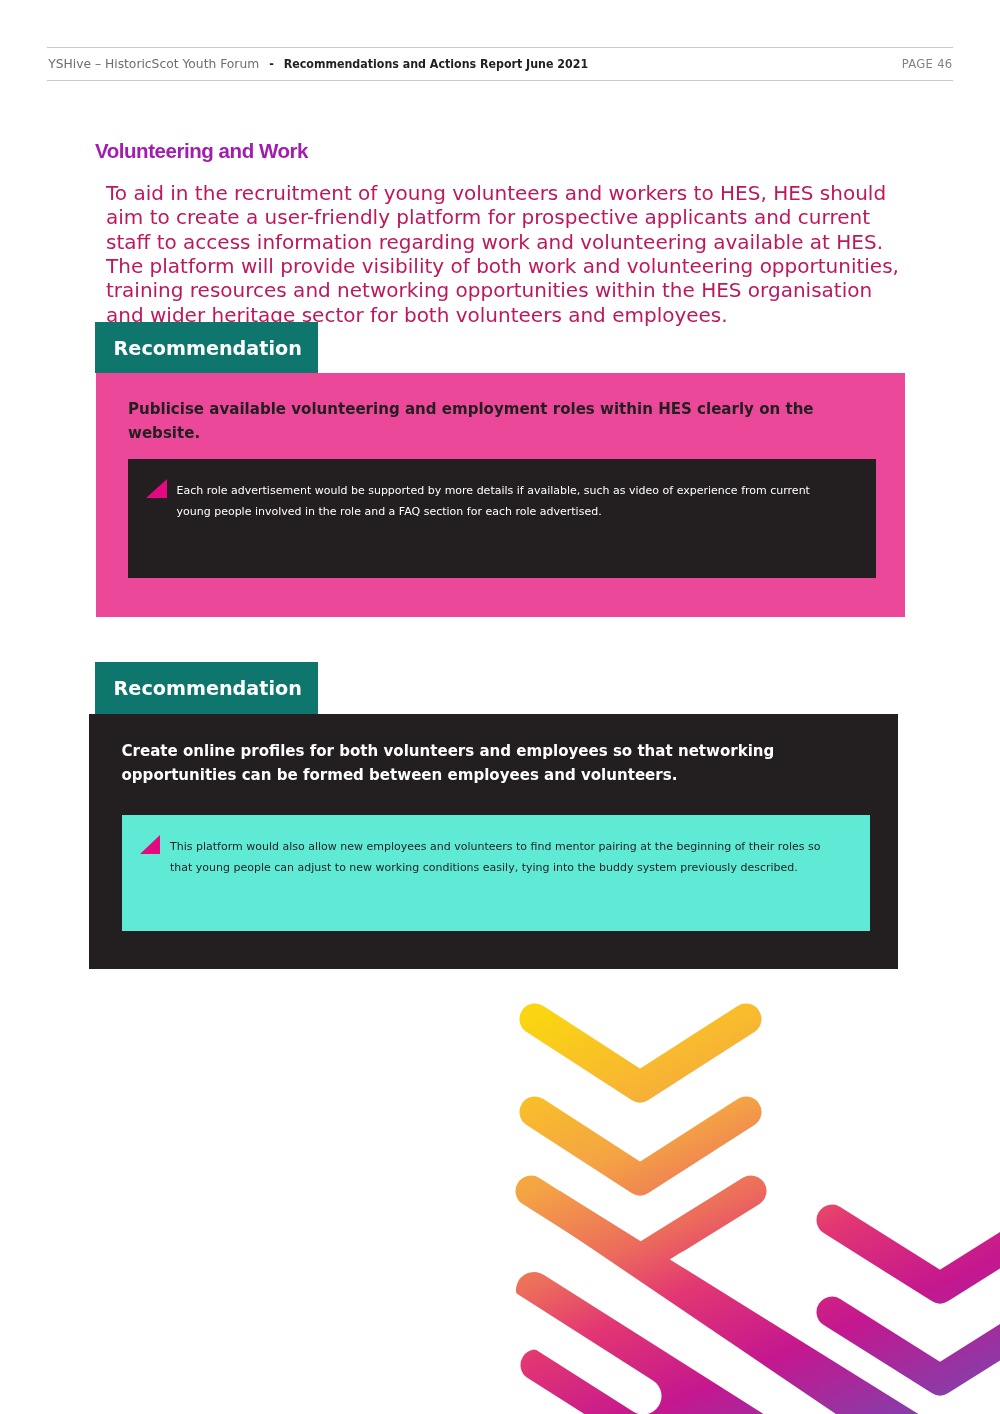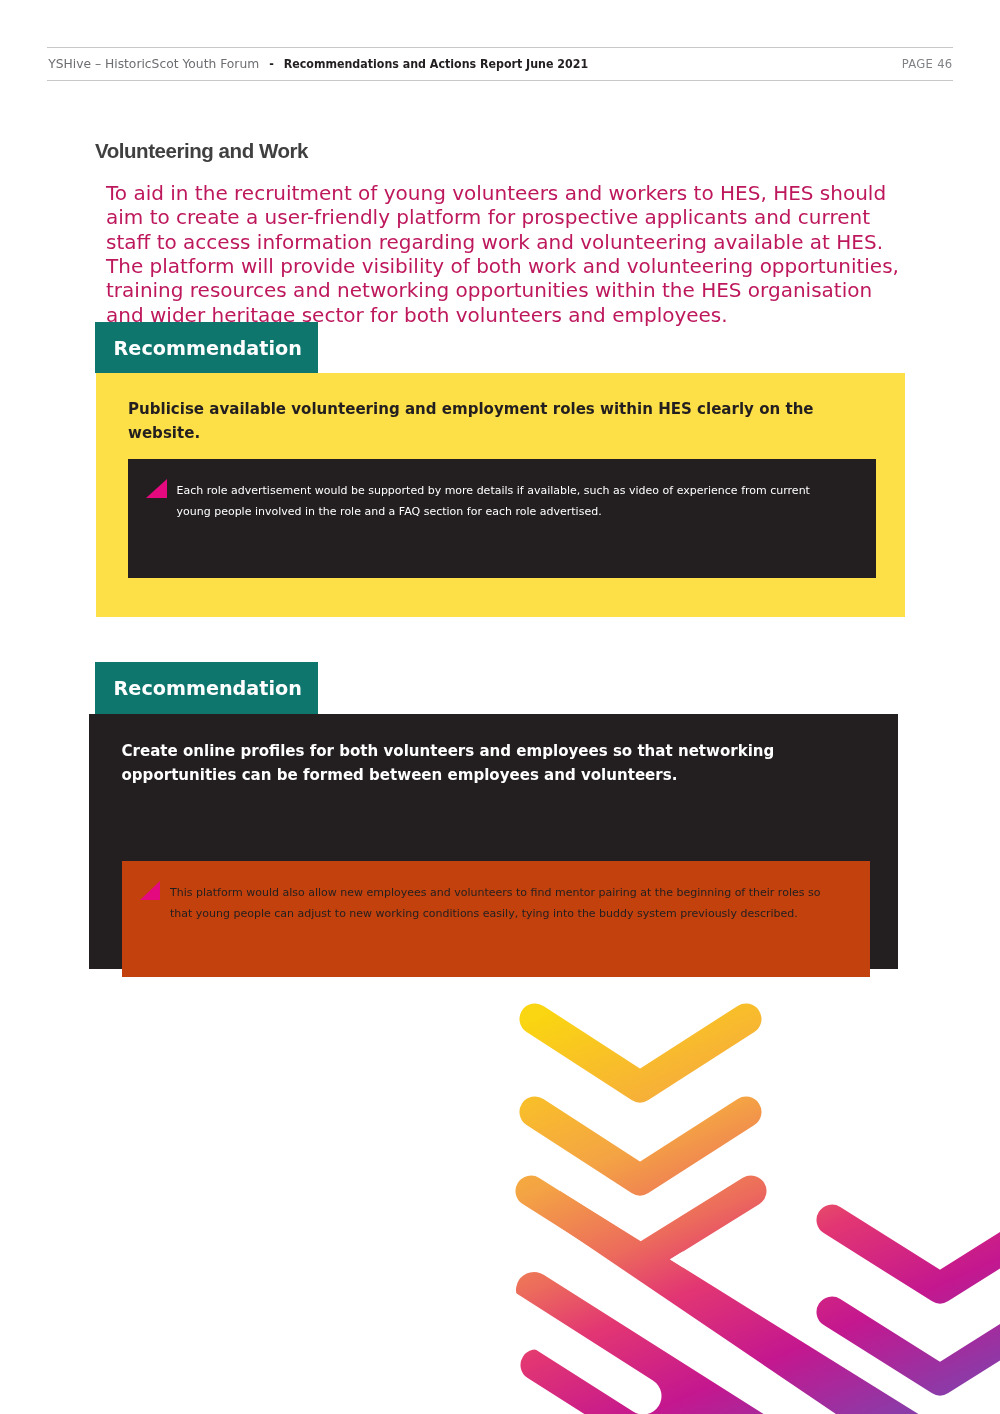--- a/index.html
+++ b/index.html
@@ -12,40 +12,40 @@
   .rh{position:absolute;left:47px;top:47px;width:906px;height:34px;}
   .rh .rule{position:absolute;left:0;width:100%;height:1px;background:#c7c8ca;}
   .rh .rule.top{top:0;}
   .rh .rule.bot{bottom:0;}
   .rh-left{position:absolute;left:1.2px;top:9.5px;font-size:12.3px;color:#6d6e71;white-space:nowrap;}
   .rh-left .bold{color:#231f20;font-weight:bold;font-stretch:condensed;}
   .rh-right{position:absolute;right:0.5px;top:10px;font-size:11.6px;color:#808285;letter-spacing:0.3px;white-space:nowrap;}
 
   
   .title{position:absolute;left:95px;top:138px;margin:0;font-family:"Liberation Sans",sans-serif;
-         font-size:20.5px;font-weight:bold;color:#404040;letter-spacing:-0.45px;line-height:26px;}
+         font-size:20.5px;font-weight:bold;color:#a21caf;letter-spacing:-0.45px;line-height:26px;}
   .intro{position:absolute;left:95px;top:170px;width:809px;margin:11px;font-size:20px;line-height:24.35px;color:#be185d;}
 
   
   .tab{position:absolute;background:#0f766e;box-sizing:border-box;}
   .tab span{position:absolute;left:18.6px;top:17.2px;color:#ffffff;font-family:"DejaVu Sans",sans-serif;
             font-size:19.2px;font-weight:bold;line-height:20px;white-space:nowrap;}
 
   
   .panel{position:absolute;box-sizing:border-box;}
-  .panel.light{background:#fde047;}
+  .panel.light{background:#ec4899;}
   .panel.dark{background:#231f20;}
   .lead{position:absolute;font-family:"DejaVu Sans",sans-serif;font-size:15.05px;line-height:24.4px;font-weight:bold;}
   .lead.ondark{color:#ffffff;}
   .lead.onlight{color:#231f20;}
 
   
   .inner{position:absolute;box-sizing:border-box;}
   .inner.dark{background:#231f20;}
-  .inner.light{background:#c2410c;margin-top:46px;}
+  .inner.light{background:#5eead4;}
   .inner .body{position:absolute;font-size:11px;line-height:21px;}
   .inner.dark .body{color:#ffffff;}
   .inner.light .body{color:#231f20;}
   .tri{position:absolute;}
 
   
   .deco{position:absolute;left:0;top:0;width:1000px;height:1414px;pointer-events:none;}
 </style>
 </head>
 <body>

